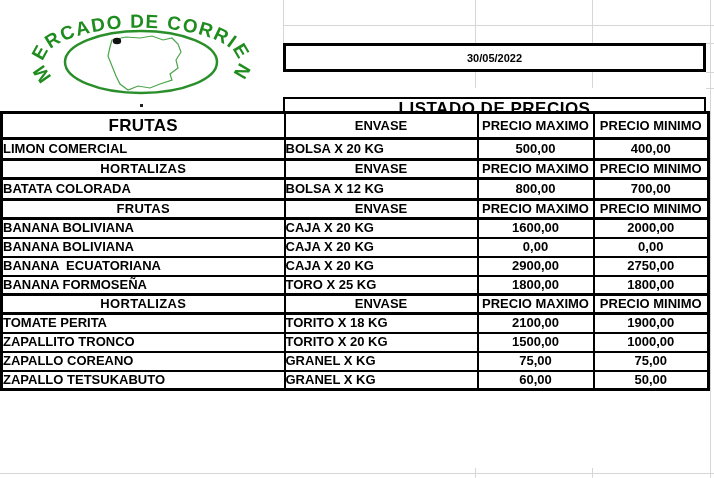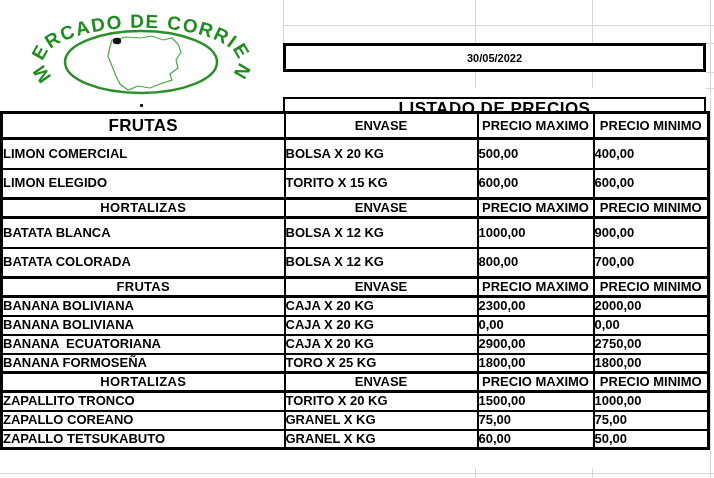--- a/index.html
+++ b/index.html
@@ -27,26 +27,26 @@
   table.price{
     position:absolute;left:0;top:111px;width:707px;
     border-collapse:collapse;table-layout:fixed;background:#fff;
     border:3px solid #000;
   }
   table.price td{
     border:2px solid #000;padding:0;font-size:13px;vertical-align:middle;
     overflow:hidden;line-height:1.05;
   }
   table.price tr{height:19px;}
-  table.price tr.tall{height:30px;}
+  table.price tr.tall{height:21px;}
   table.price tr.first-head{height:26px;}
   tr.sect td{border-top:3px solid #000;border-bottom:3px solid #000;}
   .prod{text-align:left;padding-left:3px;white-space:pre;}
   .env{text-align:left;padding-left:3px;white-space:nowrap;}
-  .num{text-align:left;}
+  .num{text-align:center;}
   .sect-title{text-align:center;font-size:16px;letter-spacing:.3px;}
   tr.first-head .sect-title{font-size:17px;}
   .colhead{text-align:center;font-size:12px;}
   .speck{position:absolute;background:#222;}
   .logo-svg{position:absolute;left:0;top:0;}
 </style>
 </head>
 <body>
 
 <div class="screen">
@@ -100,56 +100,44 @@
         <td class="colhead">ENVASE</td>
         <td class="colhead">PRECIO MAXIMO</td>
         <td class="colhead">PRECIO MINIMO</td>
       </tr>
       <tr class="tall">
         <td class="prod">LIMON COMERCIAL</td>
         <td class="env">BOLSA X 20 KG</td>
         <td class="num">500,00</td>
         <td class="num">400,00</td>
       </tr>
-      <tr class="tall">
-        <td class="prod">LIMON ELEGIDO</td>
-        <td class="env">TORITO X 15 KG</td>
-        <td class="num">600,00</td>
-        <td class="num">600,00</td>
-      </tr>
 
       <tr class="sect">
         <td class="sect-title">HORTALIZAS</td>
         <td class="colhead">ENVASE</td>
         <td class="colhead">PRECIO MAXIMO</td>
         <td class="colhead">PRECIO MINIMO</td>
-      </tr>
-      <tr class="tall">
-        <td class="prod">BATATA BLANCA</td>
-        <td class="env">BOLSA X 12 KG</td>
-        <td class="num">1000,00</td>
-        <td class="num">900,00</td>
       </tr>
       <tr class="tall">
         <td class="prod">BATATA COLORADA</td>
         <td class="env">BOLSA X 12 KG</td>
         <td class="num">800,00</td>
         <td class="num">700,00</td>
       </tr>
 
       <tr class="sect">
         <td class="sect-title">FRUTAS</td>
         <td class="colhead">ENVASE</td>
         <td class="colhead">PRECIO MAXIMO</td>
         <td class="colhead">PRECIO MINIMO</td>
       </tr>
       <tr>
         <td class="prod">BANANA BOLIVIANA</td>
         <td class="env">CAJA X 20 KG</td>
-        <td class="num">2300,00</td>
+        <td class="num">1600,00</td>
         <td class="num">2000,00</td>
       </tr>
       <tr>
         <td class="prod">BANANA BOLIVIANA</td>
         <td class="env">CAJA X 20 KG</td>
         <td class="num">0,00</td>
         <td class="num">0,00</td>
       </tr>
       <tr>
         <td class="prod">BANANA  ECUATORIANA</td>
@@ -164,20 +152,26 @@
         <td class="num">1800,00</td>
       </tr>
 
       <tr class="sect">
         <td class="sect-title">HORTALIZAS</td>
         <td class="colhead">ENVASE</td>
         <td class="colhead">PRECIO MAXIMO</td>
         <td class="colhead">PRECIO MINIMO</td>
       </tr>
       <tr>
+        <td class="prod">TOMATE PERITA</td>
+        <td class="env">TORITO X 18 KG</td>
+        <td class="num">2100,00</td>
+        <td class="num">1900,00</td>
+      </tr>
+      <tr>
         <td class="prod">ZAPALLITO TRONCO</td>
         <td class="env">TORITO X 20 KG</td>
         <td class="num">1500,00</td>
         <td class="num">1000,00</td>
       </tr>
       <tr>
         <td class="prod">ZAPALLO COREANO</td>
         <td class="env">GRANEL X KG</td>
         <td class="num">75,00</td>
         <td class="num">75,00</td>

